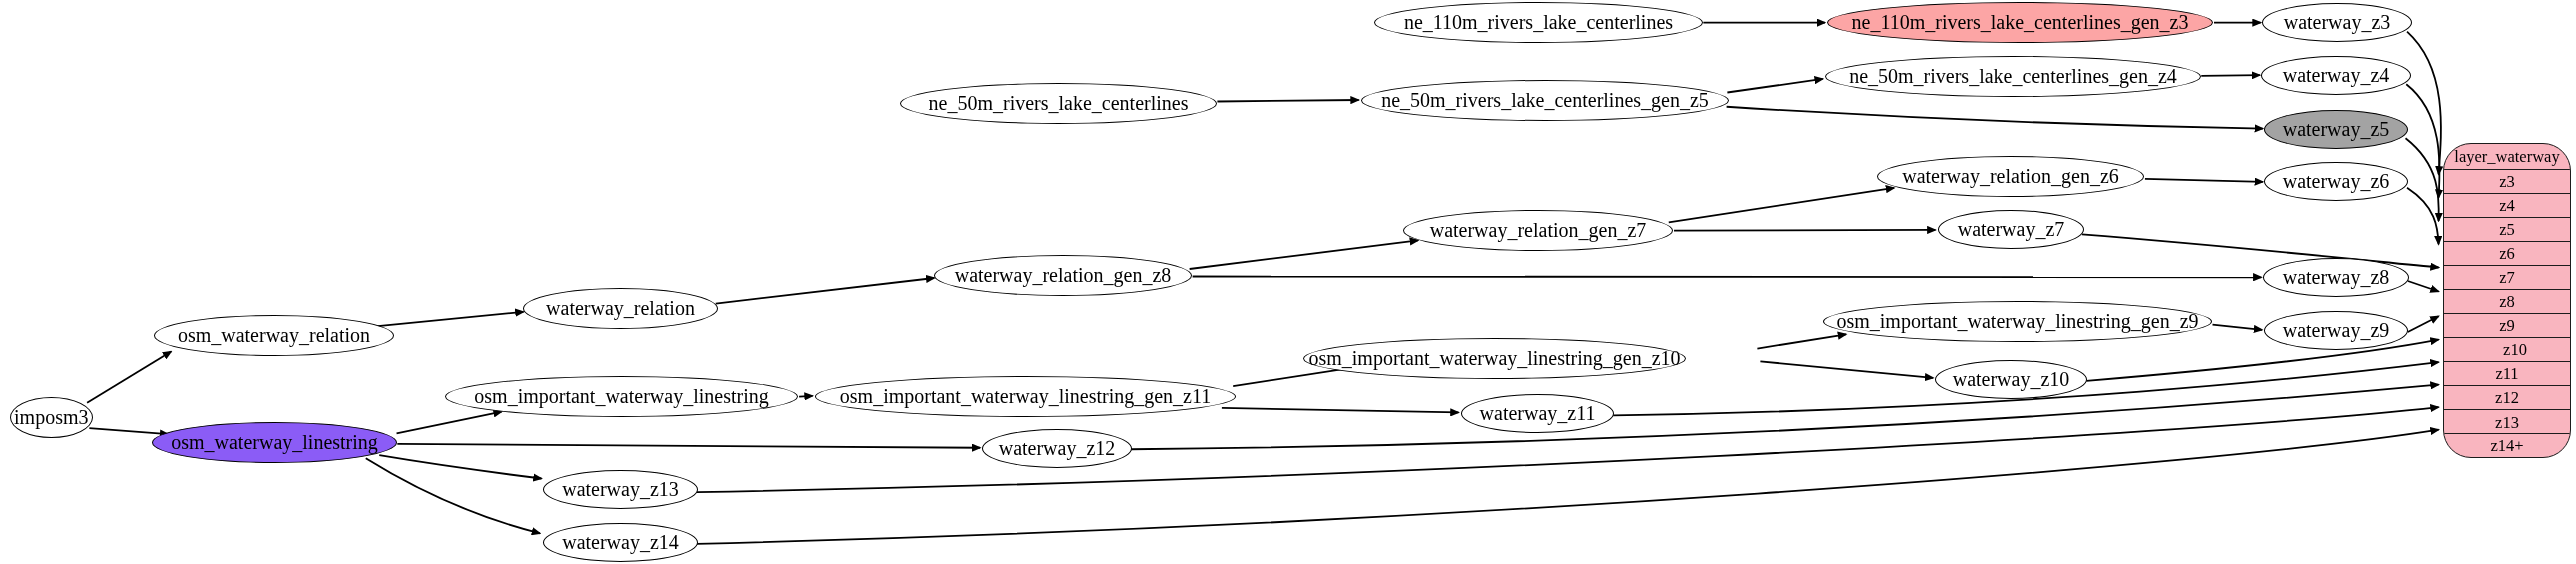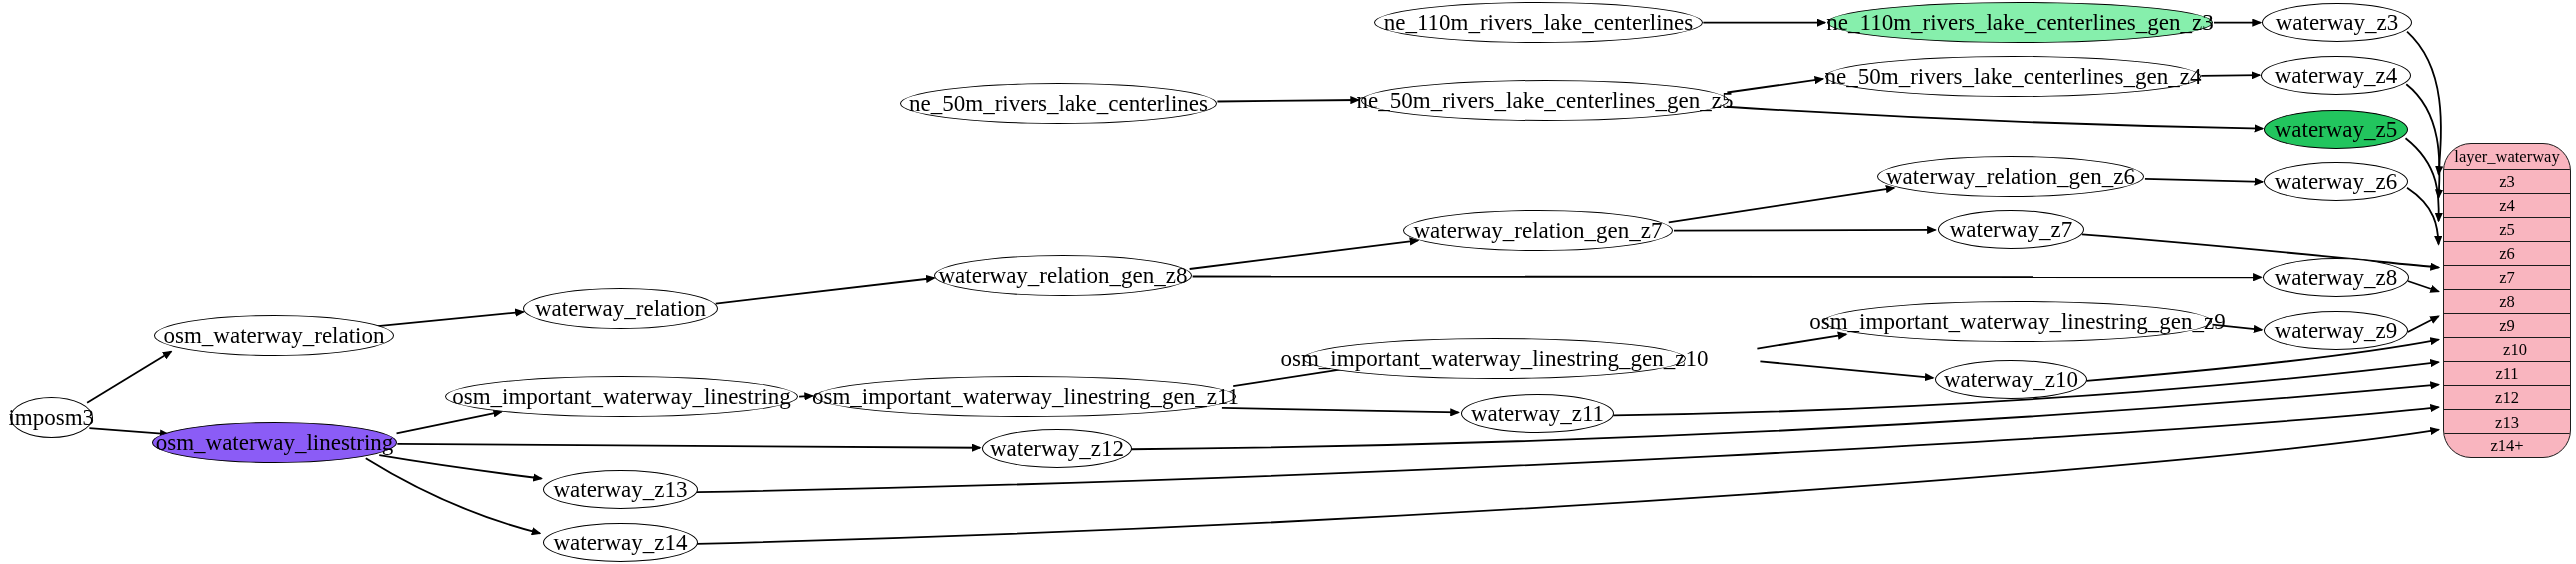--- a/index.html
+++ b/index.html
@@ -1,21 +1,21 @@
 <!DOCTYPE html>
 <html style="font-size:12px"><head>
 <meta charset="utf-8">
 <style>
   html,body{margin:0;padding:0;background:#ffffff;}
   #canvas{position:relative;width:2576px;height:565px;background:#ffffff;overflow:hidden;
           font-family:"Liberation Serif","DejaVu Serif",serif;}
   #edge-layer{position:absolute;left:0;top:0;width:2576px;height:565px;}
   .node{position:absolute;background:#ffffff;border:1.5px solid #000000;border-radius:50%;
         display:flex;align-items:center;justify-content:center;box-sizing:border-box;
-        font-size:23px;color:#000;white-space:nowrap;z-index:2;}
+        font-size:20px;color:#000;white-space:nowrap;z-index:2;}
   .etable{position:absolute;box-sizing:border-box;border:1.5px solid #1c1c1c;border-radius:10.5px;
           overflow:hidden;z-index:2;font-size:16.5px;color:#000;text-align:center;}
   .etable .thead{display:flex;align-items:center;justify-content:center;}
   .etable .trow{display:flex;align-items:center;justify-content:center;border-top:1.5px solid #1c1c1c;}
   path.edge{fill:none;stroke:#000;stroke-width:2.4px;}
 </style>
 </head>
 <body>
 
 <div id="canvas">
@@ -123,30 +123,30 @@
       </div>
       <div class="node" style="left: 1361px; top: 80px; width: 368px; height: 41px; background: rgb(255, 255, 255); border-color: rgb(0, 0, 0);">
         <span>ne_50m_rivers_lake_centerlines_gen_z5</span>
       </div>
       <div class="node" style="left: 1825px; top: 56px; width: 376px; height: 41px; background: rgb(255, 255, 255); border-color: rgb(0, 0, 0);">
         <span>ne_50m_rivers_lake_centerlines_gen_z4</span>
       </div>
       <div class="node" style="left: 1374px; top: 2.3px; width: 329px; height: 41px; background: rgb(255, 255, 255); border-color: rgb(0, 0, 0);">
         <span>ne_110m_rivers_lake_centerlines</span>
       </div>
-      <div class="node" style="left: 1827px; top: 2.3px; width: 386px; height: 41px; background: #86efac; border-color: rgb(0, 0, 0);">
+      <div class="node" style="left: 1827px; top: 2.3px; width: 386px; height: 41px; background: #fca5a5; border-color: rgb(0, 0, 0);">
         <span>ne_110m_rivers_lake_centerlines_gen_z3</span>
       </div>
       <div class="node" style="left: 2262px; top: 3px; width: 150px; height: 39px; background: rgb(255, 255, 255); border-color: rgb(0, 0, 0);">
         <span>waterway_z3</span>
       </div>
       <div class="node" style="left: 2261px; top: 56px; width: 150px; height: 39px; background: rgb(255, 255, 255); border-color: rgb(0, 0, 0);">
         <span>waterway_z4</span>
       </div>
-      <div class="node" style="left: 2264px; top: 110px; width: 144px; height: 39px; background: #22c55e; border-color: rgb(0, 0, 0);">
+      <div class="node" style="left: 2264px; top: 110px; width: 144px; height: 39px; background: #a3a3a3; border-color: rgb(0, 0, 0);">
         <span>waterway_z5</span>
       </div>
       <div class="node" style="left: 2264px; top: 162px; width: 144px; height: 39px; background: rgb(255, 255, 255); border-color: rgb(0, 0, 0);">
         <span>waterway_z6</span>
       </div>
       <div class="node" style="left: 2263px; top: 258px; width: 146px; height: 39px; background: rgb(255, 255, 255); border-color: rgb(0, 0, 0);">
         <span>waterway_z8</span>
       </div>
       <div class="node" style="left: 2264px; top: 311px; width: 144px; height: 39px; background: rgb(255, 255, 255); border-color: rgb(0, 0, 0);">
         <span>waterway_z9</span>

